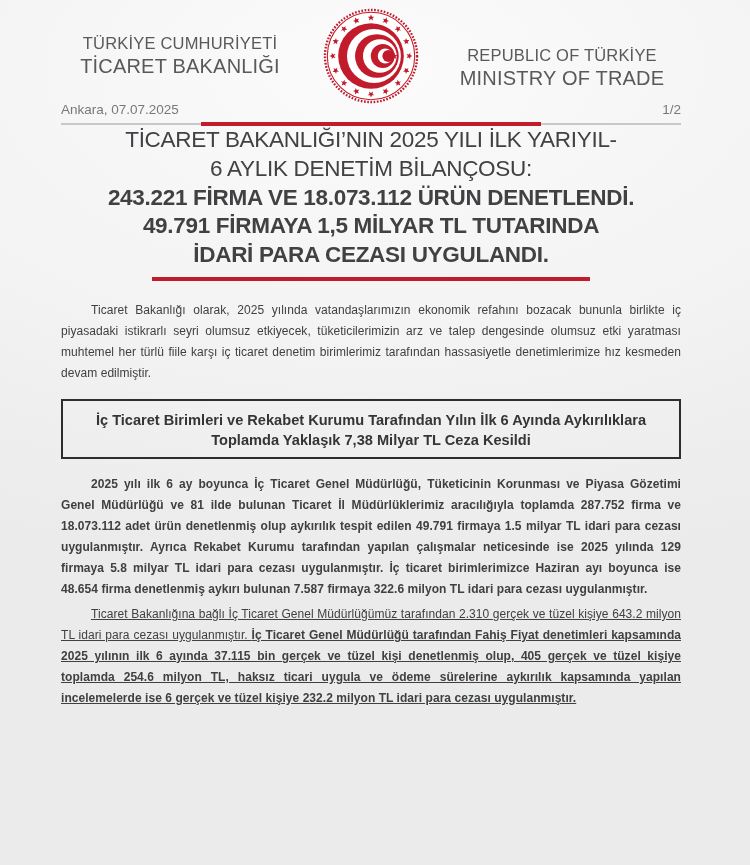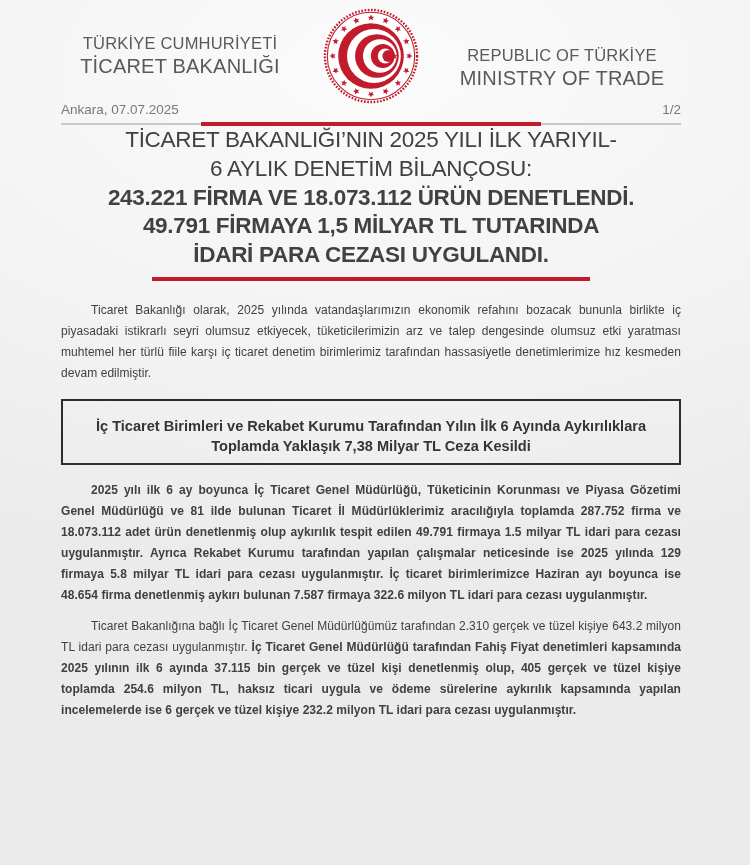--- a/index.html
+++ b/index.html
@@ -41,25 +41,25 @@
   .headline .t-bold { font-weight:700; }
   .headline-rule { width:438px; height:4px; background:#c21b2b; margin:7px auto 0; }
 
   
   .para {
     font-size:12px; line-height:21px; text-align:justify;
     text-indent:30px; color:#3f4041; letter-spacing:.05px;
   }
   .p1 { margin-top:19px; }
   .p2 { margin-top:15px; font-weight:700; }
-  .p3 { margin-top:10px; }
+  .p3 { margin-top:4px;text-decoration:underline; }
   .p3 .bold-part { font-weight:700; }
 
   .callout {
-    border:2px solid #2d2d2f; margin-top:15px; padding:15px 12px 7px;
+    border:2px solid #2d2d2f; margin-top:15px; padding:9px 12px 7px;
     text-align:center; font-weight:700; font-size:14.6px; line-height:20px; color:#353537;
   }
 </style>
 </head>
 <body>
 
 <div class="page">
 
   <div class="header">
     <div class="hdr-block hdr-left">

